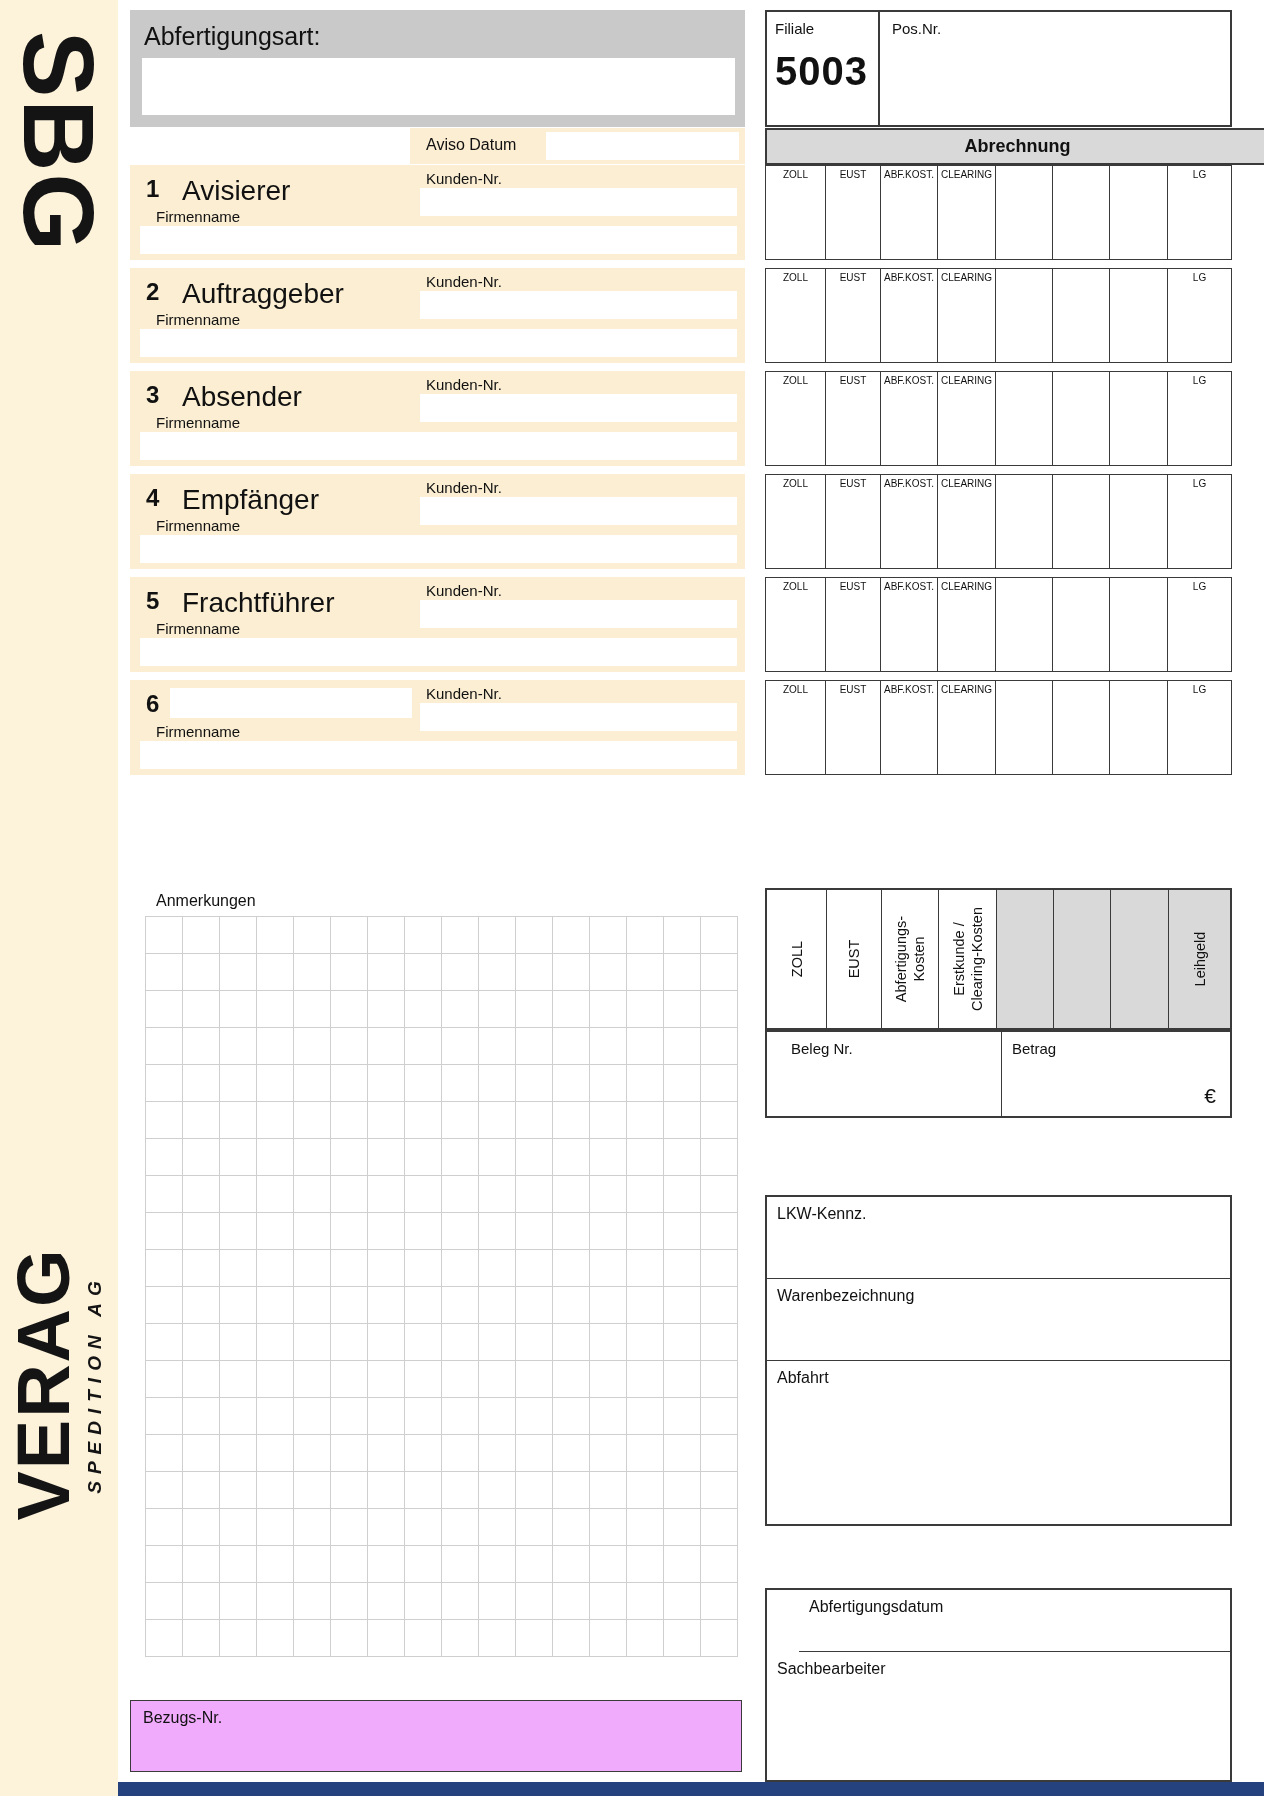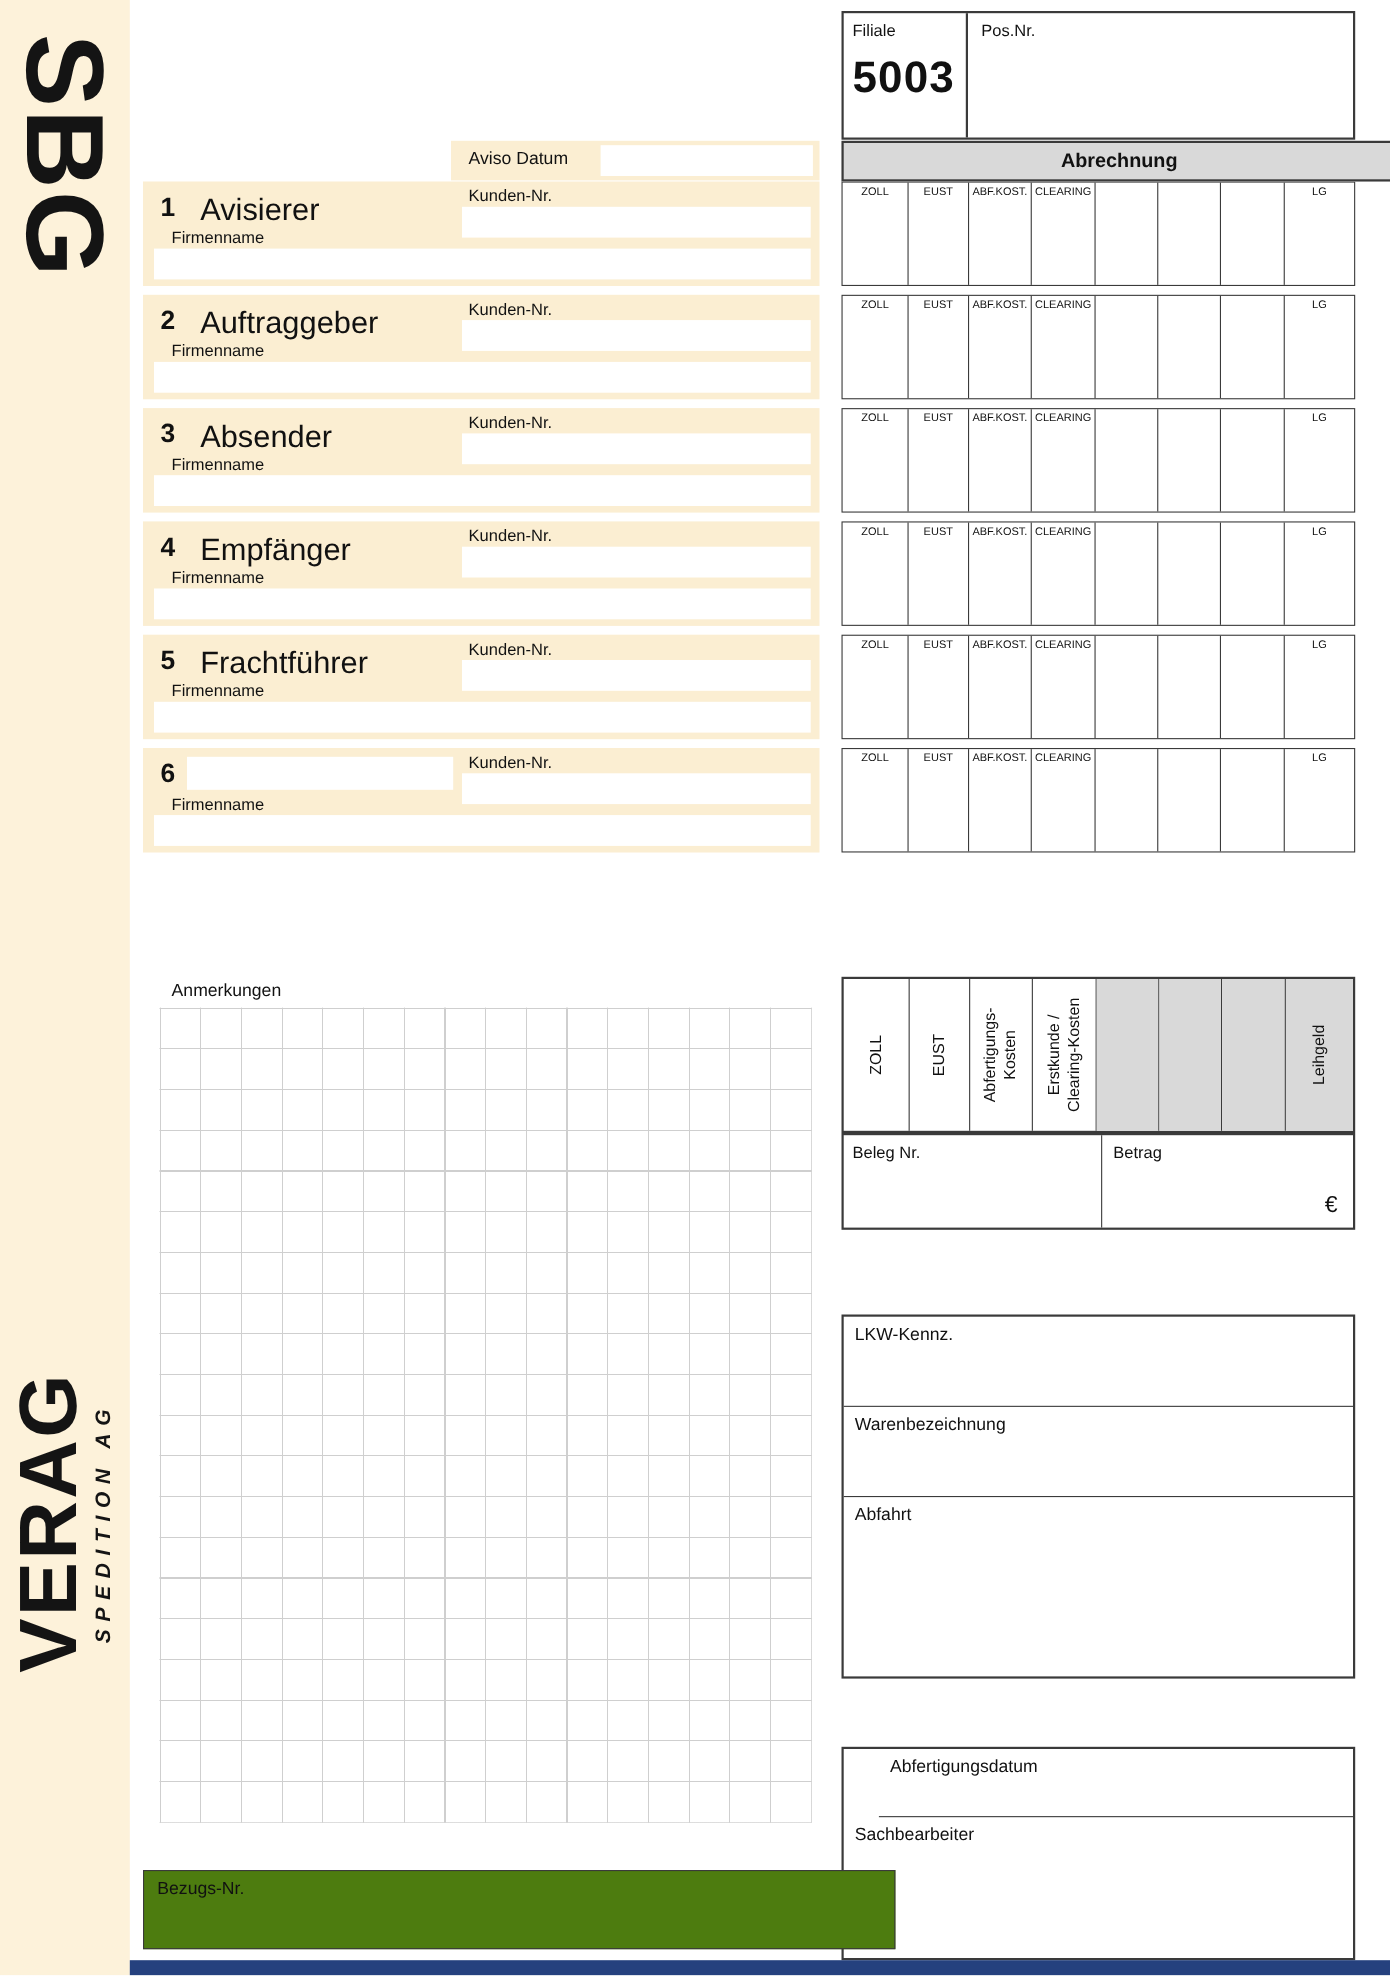--- a/index.html
+++ b/index.html
@@ -61,21 +61,21 @@
   .abr-footer { position: absolute; left: 765px; top: 888px; width: 467px; height: 142px;
     border: 2px solid #3a3a3a; display: flex; background: #fff; }
   .abr-foot-cell { position: relative; border-right: 1px solid #3a3a3a; height: 100%; flex: 0 0 auto; }
   .abr-foot-cell:last-child { border-right: none; flex: 1; }
   .abr-foot-cell.gray { background: #d9d9d9; }
   .rot { position: absolute; left: 50%; top: 50%; transform: translate(-50%,-50%) rotate(-90deg);
     width: 126px; text-align: center; font-size: 14.5px; line-height: 1.25; }
 
   .beleg-box { position: absolute; left: 765px; top: 1030px; width: 467px; height: 88px;
     border: 2px solid #3a3a3a; display: flex; background: #fff; }
-  .beleg-cell { width: 235px; border-right: 1.5px solid #3a3a3a; padding: 8px 8px; font-size: 15px; }
+  .beleg-cell { width: 235px; border-right: 1.5px solid #3a3a3a; padding: 8px 24px; font-size: 15px; }
   .betrag-cell { flex: 1; padding: 8px 10px; font-size: 15px; position: relative; }
   .euro { position: absolute; right: 14px; bottom: 8px; font-size: 21px; }
 
   
   .anm-label { position: absolute; left: 156px; top: 892px; font-size: 16px; }
   .anm-grid { position: absolute; left: 145px; top: 916px; width: 593px; height: 741px;
     background-image:
       repeating-linear-gradient(to right, #cfcfcf 0 1px, transparent 1px 37px),
       repeating-linear-gradient(to bottom, #cfcfcf 0 1px, transparent 1px 37px); }
 
@@ -86,40 +86,44 @@
   .ship-row.split { display: flex; padding: 0; }
   .ship-row.last { border-bottom: none; flex: 1; }
   .split .left { width: 235px; border-right: 1.5px solid #3a3a3a; padding: 8px 10px; font-size: 16px; }
   .split .right { flex: 1; padding: 8px 10px; font-size: 16px; }
 
   .processing { position: absolute; left: 765px; top: 1588px; width: 467px; height: 194px;
     border: 2px solid #3a3a3a; background: #fff; display: flex; flex-direction: column; }
   .proc-date { height: 62px; border-bottom: 1.5px solid #3a3a3a; padding: 8px 10px; font-size: 16px; margin-left: 32px; }
   .proc-person { flex: 1; padding: 8px 10px; font-size: 16px; }
 
-  .bezug-box { position: absolute; left: 130px; top: 1700px; width: 684px; height: 72px;
-    border: 1.5px solid #3a3a3a; background: #4d7c0f; padding: 8px 12px; font-size: 16px; }
+  .bezug-box { position: absolute; left: 130px; top: 1700px; width: 612px; height: 72px;
+    border: 1.5px solid #3a3a3a; background: #f0abfc; padding: 8px 12px; font-size: 16px; }
 </style>
 </head>
 <body>
 
 <div class="page">
 
   <div class="left-strip">
     <div class="brand-top">
       <span class="vtext">SBG</span>
     </div>
     <div class="brand-bottom">
       <div class="inner">
         <div class="company">VERAG</div>
         <div class="company-sub">SPEDITION AG</div>
       </div>
     </div>
   </div>
 
+  <div class="abf-box">
+    <span class="abf-label">Abfertigungsart:</span>
+    <div class="abf-input"></div>
+  </div>
 
   <div class="filiale-box">
     <div class="filiale-cell">
       <div class="small-label">Filiale</div>
       <div class="filiale-value">5003</div>
     </div>
     <div class="posnr-cell">
       <span class="small-label">Pos.Nr.</span>
     </div>
   </div>

